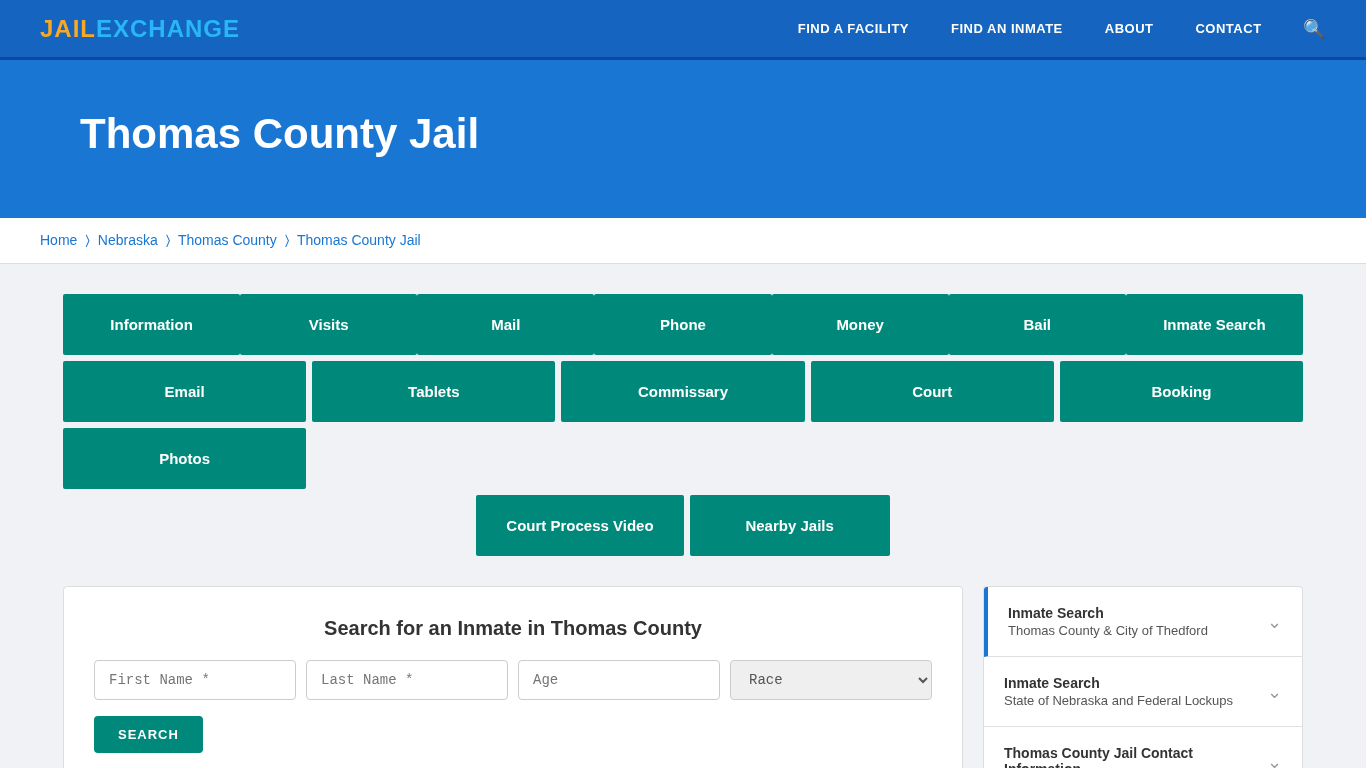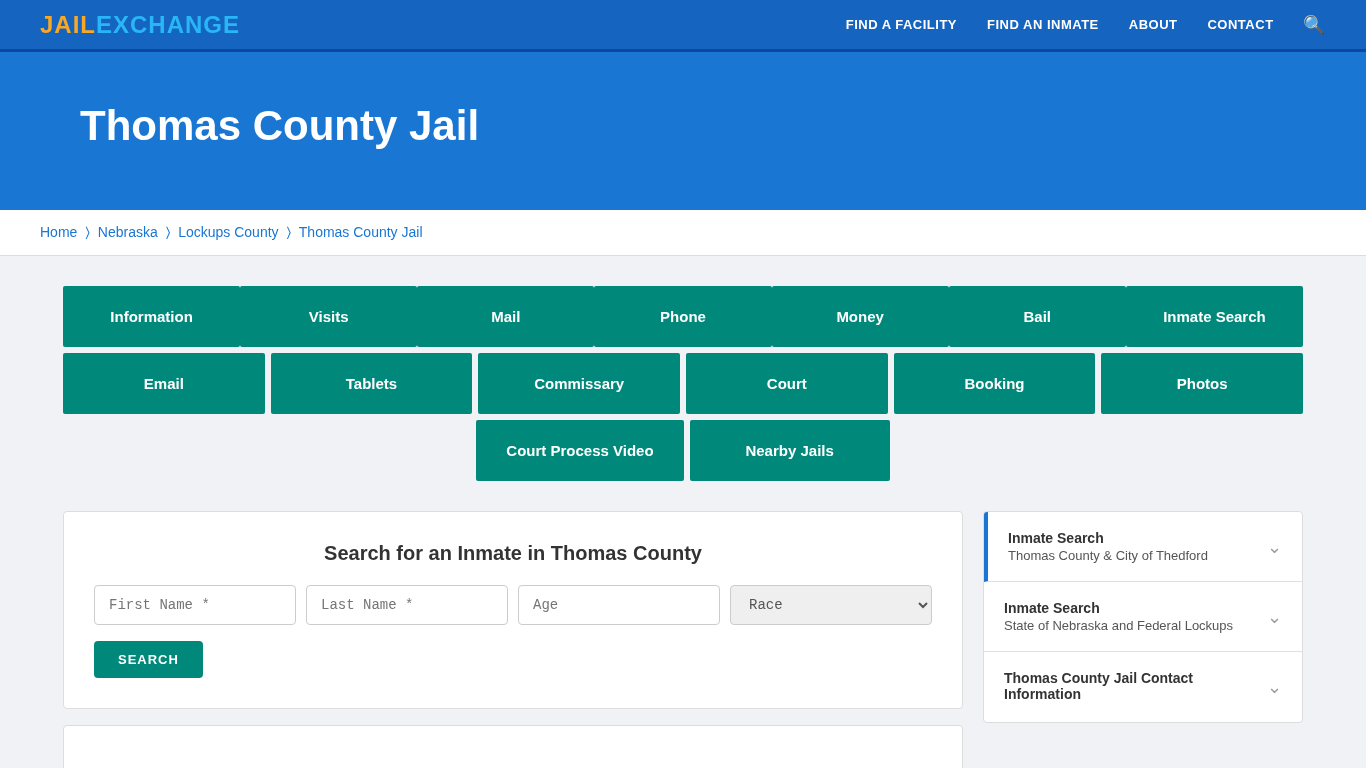--- a/index.html
+++ b/index.html
@@ -5,35 +5,35 @@
     * { margin: 0; padding: 0; box-sizing: border-box; }
     body { font-family: Arial, sans-serif; background: #f0f2f5; color: #333; }
 
     
     nav {
       background: #1565c0;
       display: flex;
       align-items: center;
       justify-content: space-between;
       padding: 0 40px;
-      height: 52px;
+      height: 60px;
       border-bottom: 3px solid #0d47a1;
     }
     .logo {
       font-size: 24px;
       font-weight: 900;
       letter-spacing: 1px;
       color: #fff;
       text-transform: uppercase;
     }
     .logo span { color: #f9a825; }
     .nav-links {
       display: flex;
       align-items: center;
-      gap: 30px;
+      gap: 42px;
     }
     .nav-links a {
       color: #fff;
       text-decoration: none;
       font-size: 13px;
       font-weight: 700;
       letter-spacing: 0.5px;
       text-transform: uppercase;
     }
     .nav-search-icon {
@@ -80,21 +80,21 @@
     }
 
     
     .button-grid {
       display: grid;
       grid-template-columns: repeat(7, 1fr);
       margin-bottom: 6px;
     }
     .button-grid-2 {
       display: grid;
-      grid-template-columns: repeat(6, 1fr);
+      grid-template-columns: repeat(5, 1fr);
       gap: 6px;
       margin-bottom: 6px;
     }
     .button-grid-3 {
       display: flex;
       justify-content: center;
       gap: 6px;
       margin-bottom: 30px;
     }
     .grid-btn {
@@ -239,21 +239,21 @@
   <div class="main" style="padding-top:10px;padding-bottom:10px;">
     <h1>Thomas County Jail</h1>
   </div>
 </div>
 
 <div class="breadcrumb">
   <a href="#">Home</a>
   <span>〉</span>
   <a href="#">Nebraska</a>
   <span>〉</span>
-  <a href="#">Lockups County</a>
+  <a href="#">Thomas County</a>
   <span>〉</span>
   <a href="#" class="current">Thomas County Jail</a>
 </div>
 
 <div class="main">
 
   <div class="button-grid">
     <button class="grid-btn">Information</button>
     <button class="grid-btn">Visits</button>
     <button class="grid-btn">Mail</button>

